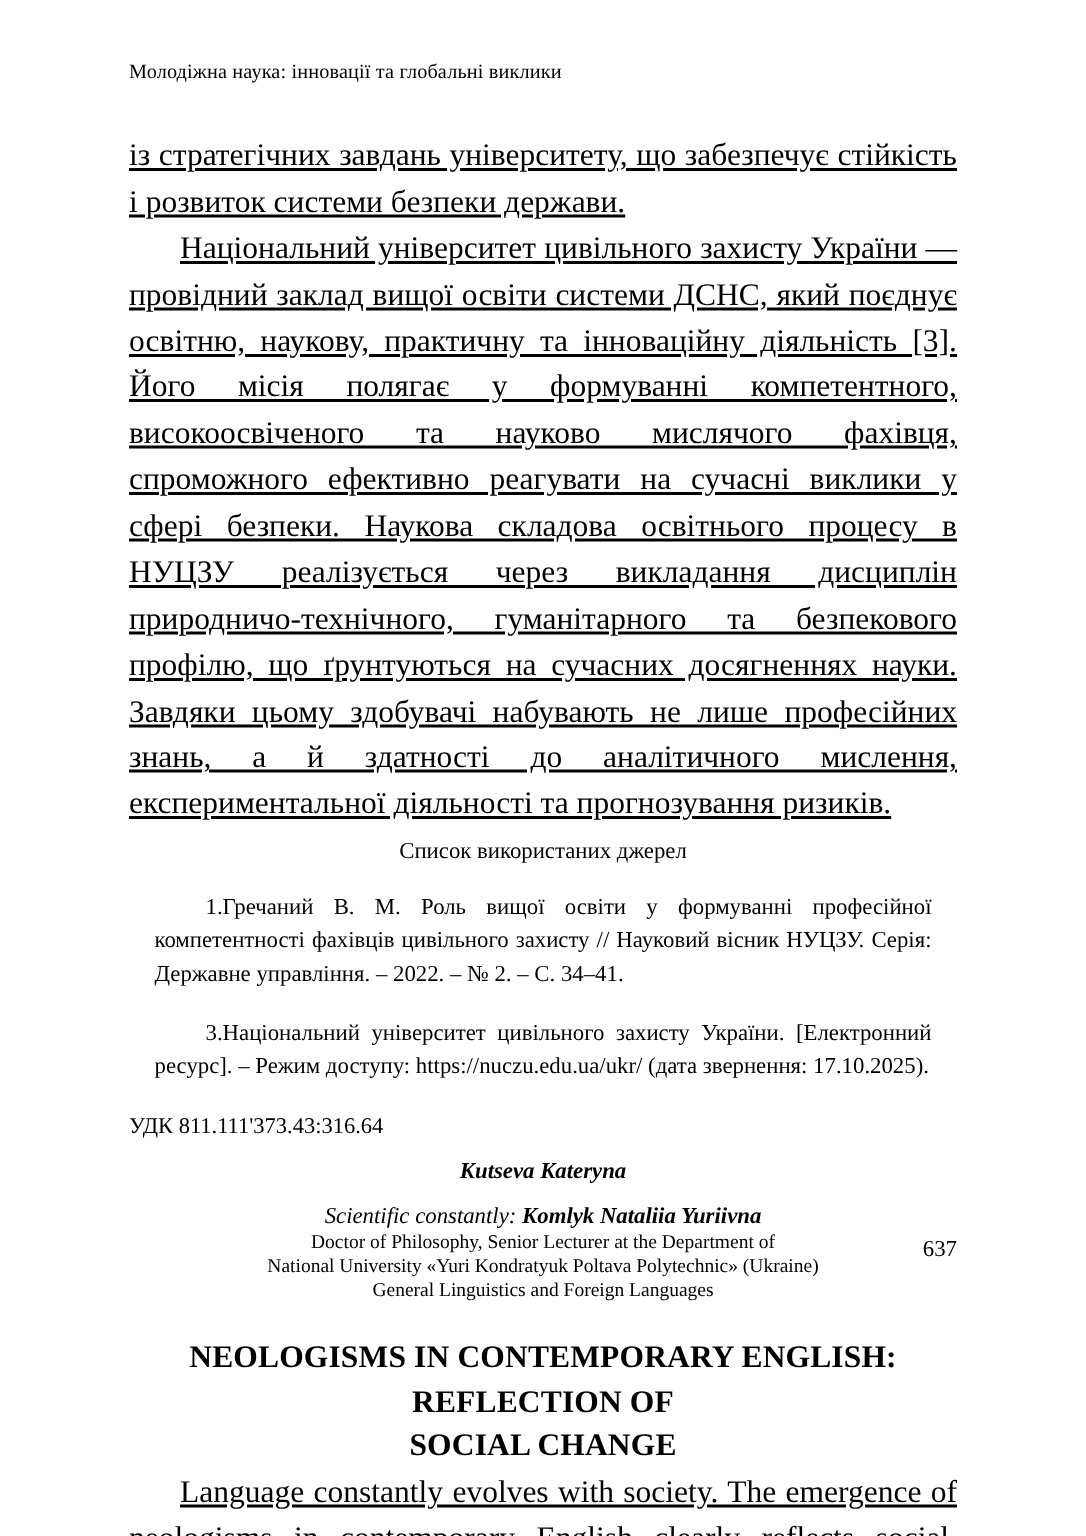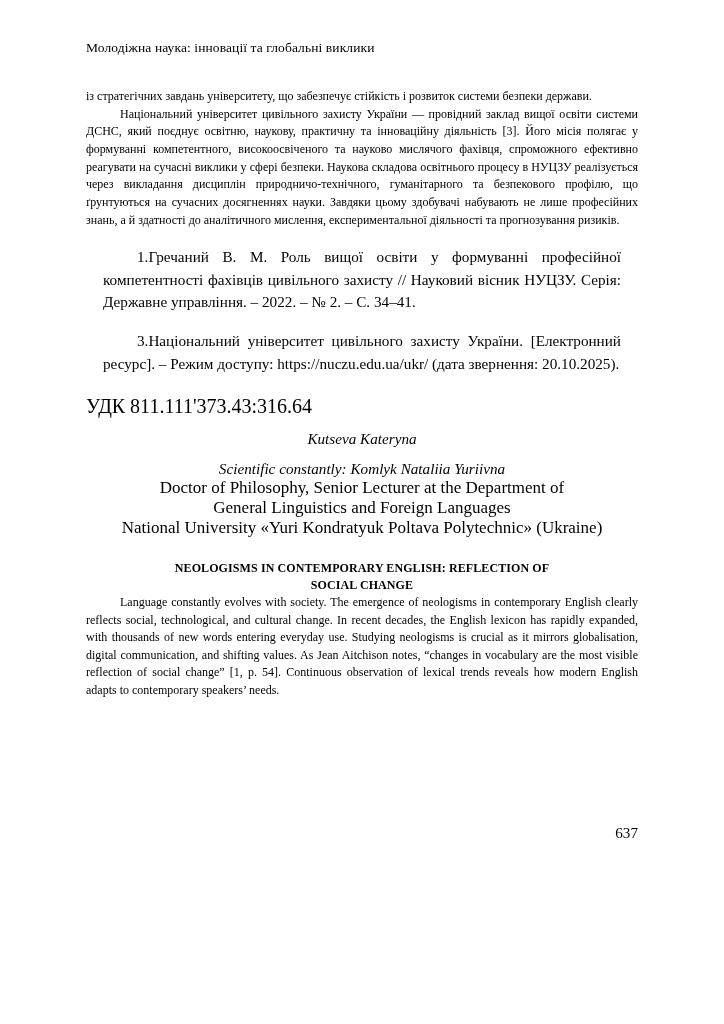--- a/index.html
+++ b/index.html
@@ -25,78 +25,79 @@
     padding: 40px 86px 30px 86px;
   }
   .header {
     font-size: 13.5px;
     text-align: left;
     margin: 0 0 32px 0;
     line-height: 1.2;
     letter-spacing: 0.1px;
   }
   p.body-par {
-    font-size: 12px;
+    font-size: 21px;
     line-height: 1.47;
     text-align: justify;
     text-justify: inter-word;
     margin: 0;
     text-indent: 34px;
     hyphens: none;
+    text-decoration: underline;
   }
   p.no-indent {
     text-indent: 0;
   }
   .section-title {
     font-size: 15.2px;
     text-align: center;
     margin: 8px 0 2px 0;
     text-indent: 0;
   }
   .ref-item {
     font-size: 15.2px;
     line-height: 1.47;
     text-align: justify;
     margin: 17px;
     text-indent: 34px;
   }
   .udk {
-    font-size: 20px;
+    font-size: 15px;
     margin: 20px 0 2px 0;
     text-indent: 0;
     text-align: left;
   }
   .author {
     font-size: 15.2px;
     text-align: center;
-    font-weight: normal;
+    font-weight: bold;
     font-style: italic;
     margin: 12px;
   }
   .role {
     font-size: 15.2px;
     text-align: center;
     margin: 0;
   }
   .supervisor {
     font-size: 15.2px;
     text-align: center;
     font-style: italic;
     margin: 0;
   }
   .supervisor b {
-    font-weight: normal;
+    font-weight: bold;
   }
   .affil {
-    font-size: 17px;
+    font-size: 13px;
     text-align: center;
     margin: 0;
   }
   .article-title {
-    font-size: 12px;
+    font-size: 21px;
     font-weight: bold;
     text-align: center;
     margin: 22px 0 0 0;
     line-height: 1.42;
     letter-spacing: 0.1px;
   }
   .abstract {
     margin-top: 22px;
   }
   .page-number {
@@ -110,31 +111,32 @@
 <body>
 
 <div class="page">
 
   <div class="header">Молодіжна наука: інновації та глобальні виклики</div>
 
   <p class="body-par no-indent">із стратегічних завдань університету, що забезпечує стійкість і розвиток системи безпеки держави.</p>
 
   <p class="body-par">Національний університет цивільного захисту України — провідний заклад вищої освіти системи ДСНС, який поєднує освітню, наукову, практичну та інноваційну діяльність [3]. Його місія полягає у формуванні компетентного, високоосвіченого та науково мислячого фахівця, спроможного ефективно реагувати на сучасні виклики у сфері безпеки. Наукова складова освітнього процесу в НУЦЗУ реалізується через викладання дисциплін природничо-технічного, гуманітарного та безпекового профілю, що ґрунтуються на сучасних досягненнях науки. Завдяки цьому здобувачі набувають не лише професійних знань, а й здатності до аналітичного мислення, експериментальної діяльності та прогнозування ризиків.</p>
 
+  <div class="section-title">Список використаних джерел</div>
 
   <p class="ref-item">1.Гречаний В. М. Роль вищої освіти у формуванні професійної компетентності фахівців цивільного захисту // Науковий вісник НУЦЗУ. Серія: Державне управління. – 2022. – № 2. – С. 34–41.</p>
-  <p class="ref-item">3.Національний університет цивільного захисту України. [Електронний ресурс]. – Режим доступу: https://nuczu.edu.ua/ukr/ (дата звернення: 20.10.2025).</p>
+  <p class="ref-item">3.Національний університет цивільного захисту України. [Електронний ресурс]. – Режим доступу: https://nuczu.edu.ua/ukr/ (дата звернення: 17.10.2025).</p>
 
   <p class="udk">УДК 811.111'373.43:316.64</p>
 
   <p class="author">Kutseva Kateryna</p>
   <p class="supervisor"><span>Scientific constantly:</span> <b>Komlyk Nataliia Yuriivna</b></p>
   <p class="affil">Doctor of Philosophy, Senior Lecturer at the Department of</p>
+  <p class="affil">National University «Yuri Kondratyuk Poltava Polytechnic» (Ukraine)</p>
   <p class="affil">General Linguistics and Foreign Languages</p>
-  <p class="affil">National University «Yuri Kondratyuk Poltava Polytechnic» (Ukraine)</p>
 
   <div class="article-title">
     <div>NEOLOGISMS IN CONTEMPORARY ENGLISH: REFLECTION OF</div>
     <div>SOCIAL CHANGE</div>
   </div>
 
   <p class="body-par abstract">Language constantly evolves with society. The emergence of neologisms in contemporary English clearly reflects social, technological, and cultural change. In recent decades, the English lexicon has rapidly expanded, with thousands of new words entering everyday use. Studying neologisms is crucial as it mirrors globalisation, digital communication, and shifting values. As Jean Aitchison notes, “changes in vocabulary are the most visible reflection of social change” [1, p. 54]. Continuous observation of lexical trends reveals how modern English adapts to contemporary speakers’ needs.</p>
 
   <div class="page-number">637</div>
 

